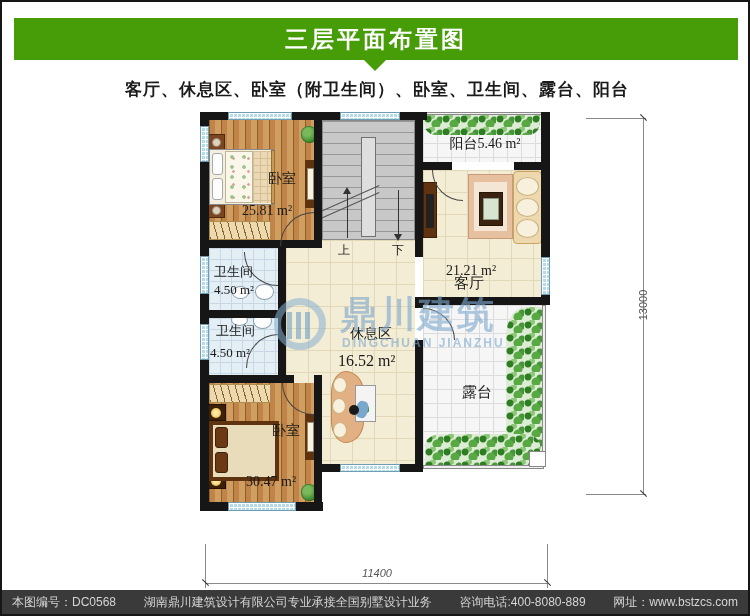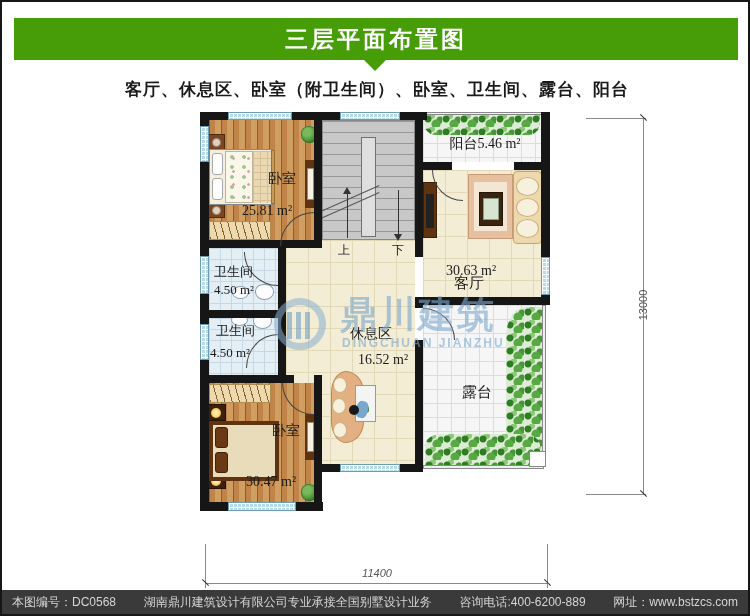--- a/index.html
+++ b/index.html
@@ -232,27 +232,27 @@
   <div class="arc bl" style="left:280px;top:381px;width:32px;height:32px;"></div>
   <div class="arc bl" style="left:430px;top:168px;width:31px;height:31px;"></div>
   <div class="arc tr" style="left:421px;top:306px;width:32px;height:32px;"></div>
 
   <div class="lbl" style="left:266px;top:168px;font-size:14px;">卧室</div>
   <div class="lbl" style="left:240px;top:201px;font-size:14px;">25.81 m²</div>
   <div class="lbl" style="left:433px;top:133px;width:100px;font-size:14px;">
     <span>阳台</span><span>5.46 m²</span>
   </div>
   <div class="lbl" style="left:452px;top:240px;font-size:15px;margin-top:32px;">客厅</div>
-  <div class="lbl" style="left:444px;top:261px;font-size:14px;">30.63 m²</div>
+  <div class="lbl" style="left:444px;top:261px;font-size:14px;">21.21 m²</div>
   <div class="lbl" style="left:212px;top:261px;font-size:13px;">卫生间</div>
   <div class="lbl" style="left:212px;top:280px;font-size:13px;">4.50 m²</div>
   <div class="lbl" style="left:214px;top:320px;font-size:13px;">卫生间</div>
   <div class="lbl" style="left:208px;top:343px;font-size:13px;">4.50 m²</div>
   <div class="lbl" style="left:348px;top:323px;font-size:14px;">休息区</div>
-  <div class="lbl" style="left:356px;top:350px;font-size:14px;">16.52 m²</div>
+  <div class="lbl" style="left:336px;top:350px;font-size:16px;">16.52 m²</div>
   <div class="lbl" style="left:270px;top:420px;font-size:14px;">卧室</div>
   <div class="lbl" style="left:244px;top:472px;font-size:14px;">30.47 m²</div>
   <div class="lbl" style="left:460px;top:381px;font-size:15px;">露台</div>
 
   <div class="wm">
     <div class="wm-circle"></div>
     <div class="wm-bld"></div>
     <div class="wm-cn">鼎川建筑</div>
     <div class="wm-en">DINGCHUAN JIANZHU</div>
   </div>
@@ -266,17 +266,17 @@
   <div class="abs dimln" style="left:203px;top:542px;width:1px;height:44px;"></div>
   <div class="abs dimln" style="left:545px;top:542px;width:1px;height:44px;"></div>
   <div class="abs dimln" style="left:203px;top:581px;width:343px;height:1px;"></div>
   <div class="abs tick" style="left:199px;top:580px;"></div>
   <div class="abs tick" style="left:541px;top:580px;"></div>
   <div class="dimtxt" style="left:345px;top:565px;width:60px;font-style:italic;">11400</div>
 
   <div class="footer">
     <span>本图编号：DC0568</span>
     <span>湖南鼎川建筑设计有限公司专业承接全国别墅设计业务</span>
-    <span>咨询电话:400-6200-889</span>
+    <span>咨询电话:400-8080-889</span>
     <span>网址：www.bstzcs.com</span>
   </div>
 
 </div>
 
 </body></html>

